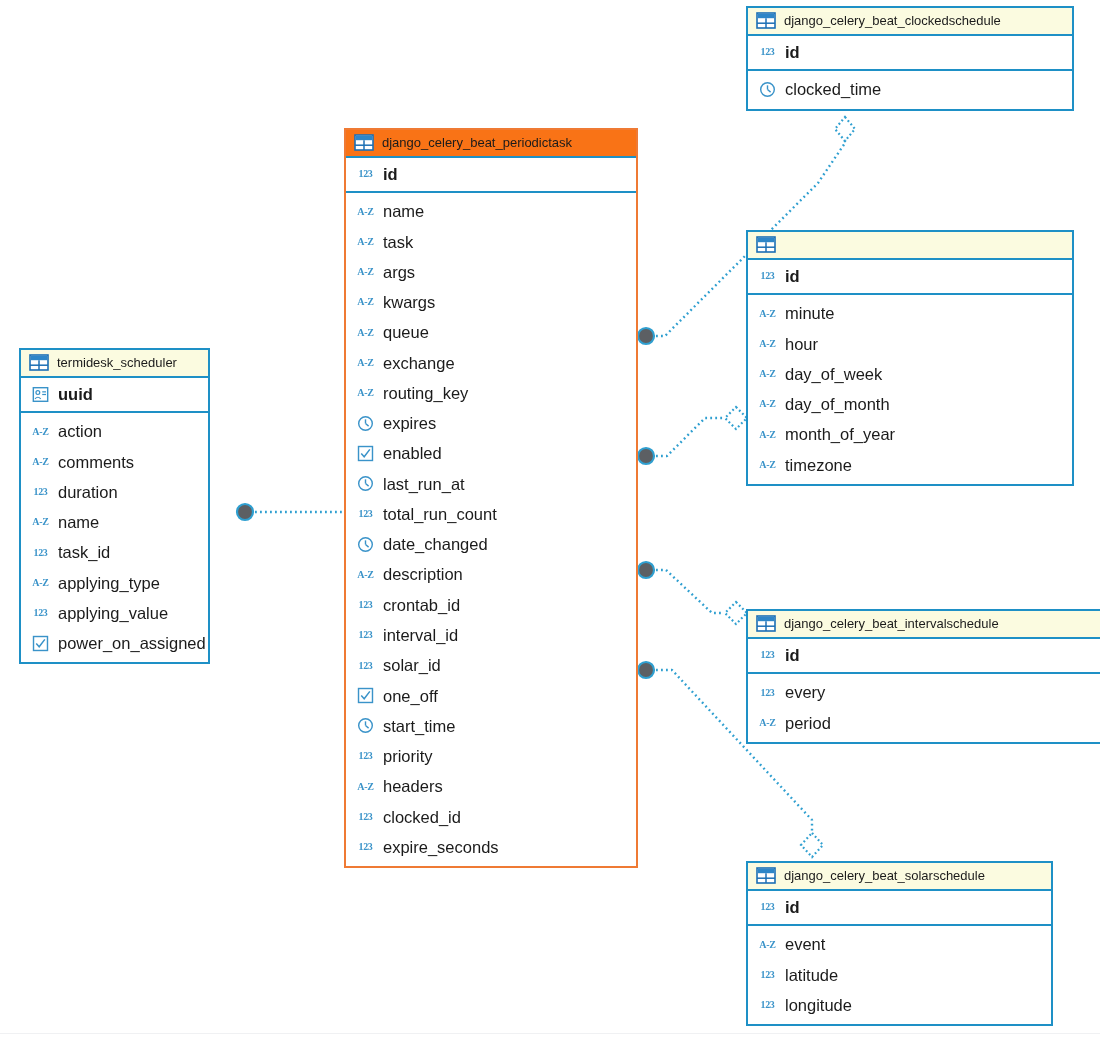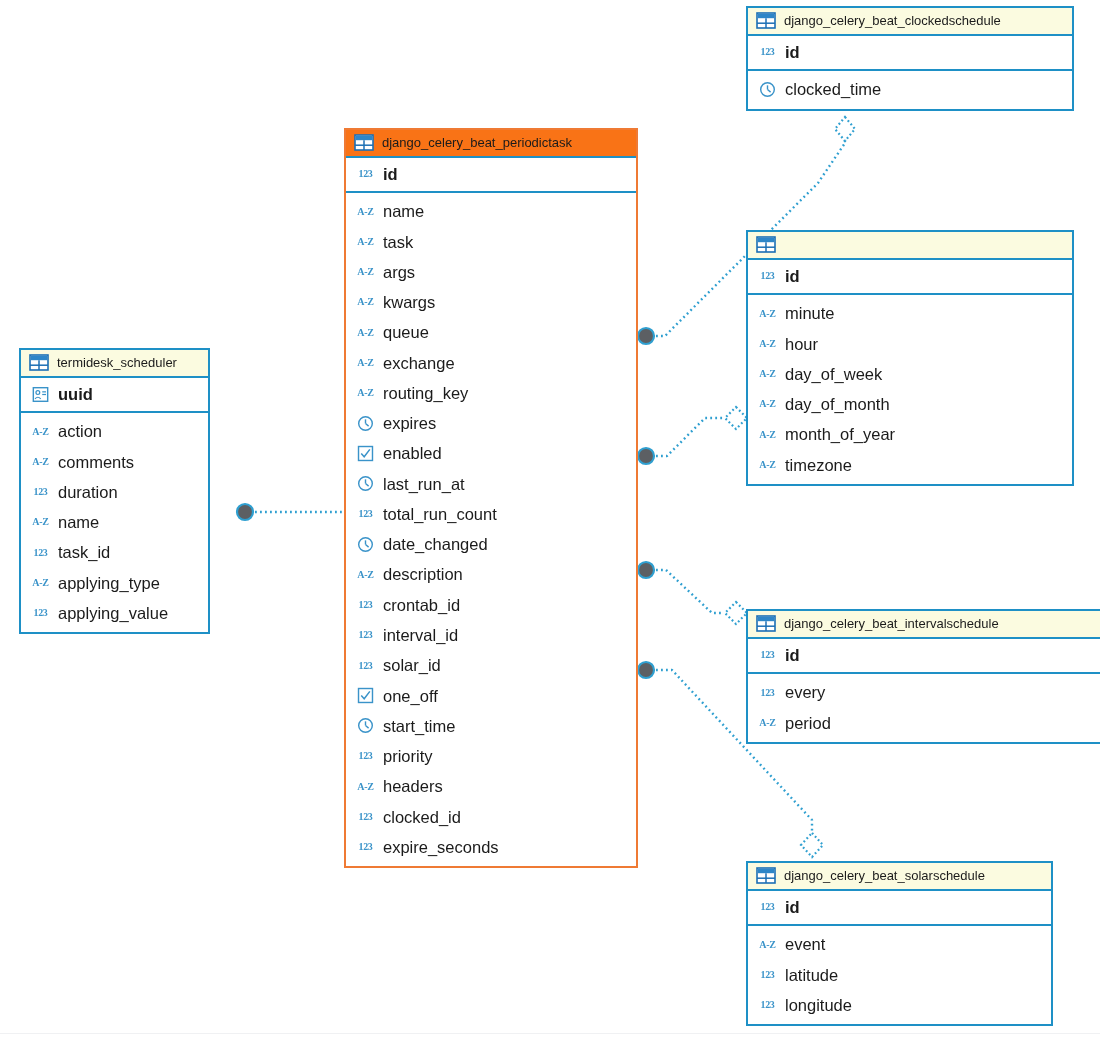--- a/index.html
+++ b/index.html
@@ -539,16 +539,25 @@
             <span class="ic-txt">A-Z</span>
           </span>
           <span>applying_type</span>
         </div>
       <div class="row">
           <span class="ic">
             <span class="ic-txt">123</span>
           </span>
           <span>applying_value</span>
         </div>
+      <div class="row">
+        <span class="ic">
+            <svg viewBox="0 0 18 18" width="17" height="17">
+              <rect x="1.6" y="1.6" width="14.8" height="14.8" fill="#ffffff" stroke="#3a93c9" stroke-width="1.5"></rect>
+              <polyline points="4.5,9 7.6,12.4 13.6,4.6" fill="none" stroke="#3a93c9" stroke-width="1.6"></polyline>
+            </svg>
+          </span>
+        <span>power_on_assigned</span>
+      </div>
     </div>
   </div>
 
 </div>
 
 </body></html>

